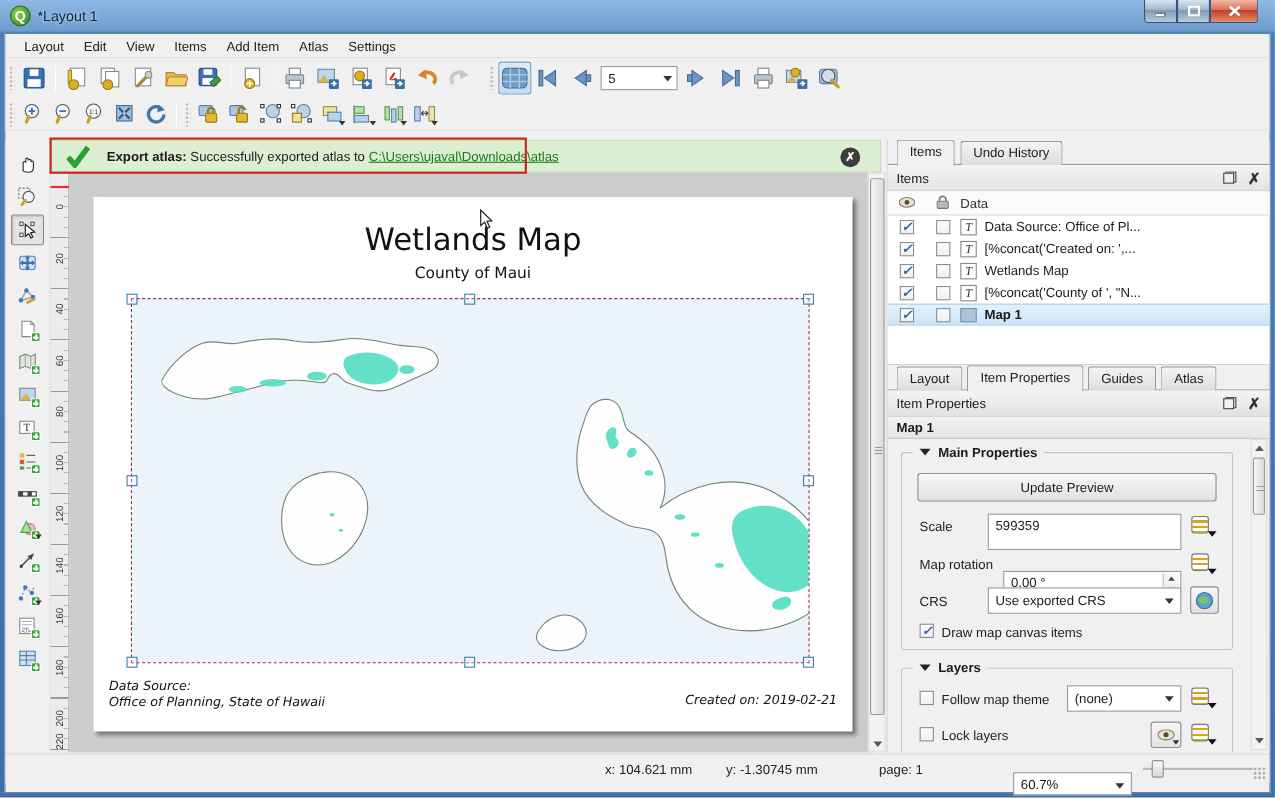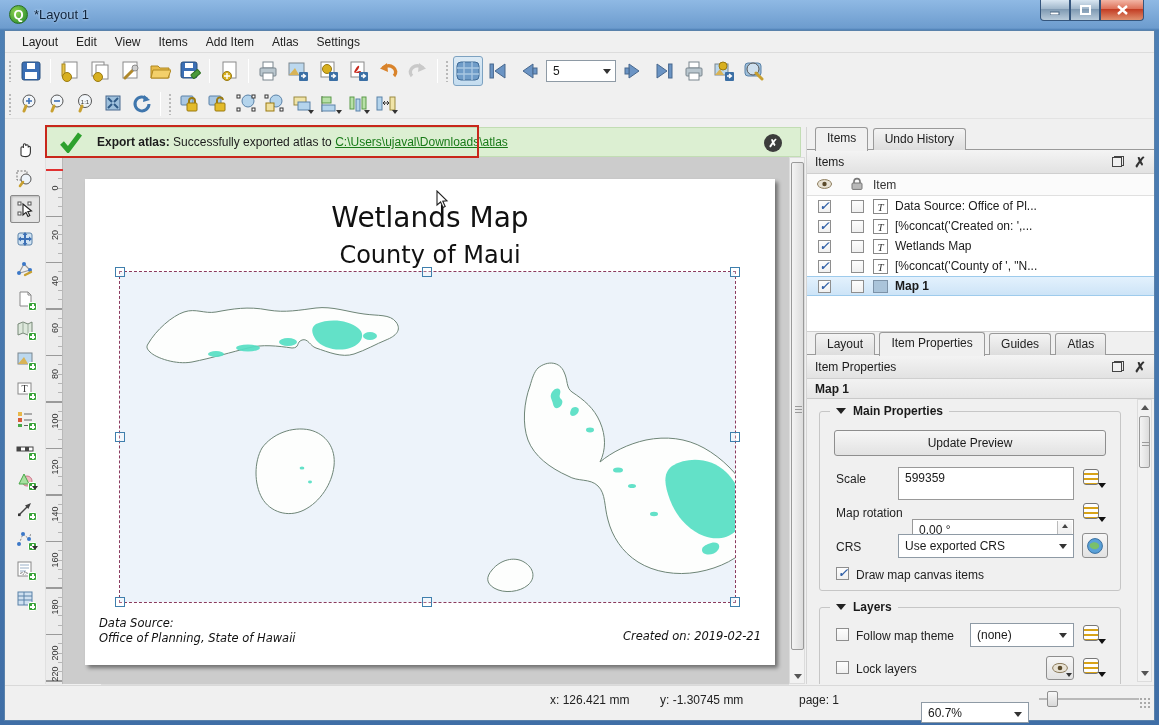--- a/index.html
+++ b/index.html
@@ -60,21 +60,21 @@
       repeating-linear-gradient(to bottom, #9a9a9a 0 1px, transparent 1px 46.5px),
       repeating-linear-gradient(to bottom, #b5b5b5 0 1px, transparent 1px 9.3px);
     background-size: 17px 100%, 5px 100%;
     background-position: 0 12px, 12px 12px; background-repeat:no-repeat; }
   .rlab { position:absolute; left:0px; font-size:9px; color:#333; transform:rotate(-90deg); transform-origin:center; width:17px; text-align:center; }
   #ruler-cursor { position:absolute; left:0; top:12px; width:17px; height:1.6px; background:#e03131; }
   
   #canvas { position:absolute; left:58px; top:126px; width:726px; height:527px; background:#cccccc; overflow:hidden; }
   #page { position:absolute; left:22px; top:22px; width:690px; height:486px; background:#fff; box-shadow:3px 3px 4px rgba(0,0,0,.45); }
   #map-title { position:absolute; left:0; top:22px; width:100%; text-align:center; font-family:"DejaVu Sans",sans-serif; font-size:28px; color:#111; }
-  #map-subtitle { position:absolute; left:0; top:62px; width:100%; text-align:center; font-family:"DejaVu Sans",sans-serif; font-size:24px; color:#111; }
+  #map-subtitle { position:absolute; left:0; top:62px; width:100%; text-align:center; font-family:"DejaVu Sans",sans-serif; font-size:14px; color:#111; }
   #map-frame { position:absolute; left:35px; top:93px; width:615px; height:330px; background:#edf3fa; outline:1px dashed #8b3a5e; }
   .handle { position:absolute; width:10px; height:10px; border:1.6px solid #3f7fad; background:rgba(255,255,255,.25); }
   #ds-block { position:absolute; left:14px; top:437px; font-family:"DejaVu Sans",sans-serif; font-style:italic; font-size:11.5px; line-height:15px; color:#111; }
   #created-block { position:absolute; right:14px; top:450px; font-family:"DejaVu Sans",sans-serif; font-style:italic; font-size:11.5px; color:#111; }
   #cursor { position:absolute; left:373px; top:33px; z-index:40; }
   
   .sb { background:#f2f2f2; border:1px solid #dcdcdc; }
   #vscroll { position:absolute; left:784px; top:126px; width:16px; height:527px; }
   #vthumb { position:absolute; left:1px; top:4px; width:13px; height:488px; border:1px solid #9a9a9a; border-radius:2px; background:linear-gradient(90deg,#f4f4f4,#dcdcdc); }
   .vgrip { position:absolute; left:3px; top:50%; width:7px; height:8px;
@@ -673,21 +673,21 @@
     <div id="items-list">
       <div class="lhdr">
         <span class="col-eye"><svg width="15" height="10" style="display:inline">
               <ellipse cx="7.5" cy="5" rx="7" ry="4.4" fill="#e8e2d4" stroke="#8a7a5a"></ellipse>
               <circle cx="7.5" cy="5" r="2.2" fill="#5a4a2a"></circle>
             </svg></span>
         <span class="col-lock"><svg width="12" height="13" style="display:inline">
               <rect x="1" y="6" width="10" height="6.4" rx="1" fill="#b9b9b9" stroke="#777"></rect>
               <path d="M3 6 v-1.4 a3 3 0 0 1 6 0 V6" fill="none" stroke="#777" stroke-width="1.6"></path>
             </svg></span>
-        <span>Item</span>
+        <span>Data</span>
       </div>
       <div class="irow">
         <span class="col-eye"><i class="cb checked"></i></span>
         <span class="col-lock"><i class="cb"></i></span>
         <i class="titem">T</i>
         <span>Data Source: Office of Pl...</span>
       </div>
       <div class="irow">
         <span class="col-eye"><i class="cb checked"></i></span>
         <span class="col-lock"><i class="cb"></i></span>
@@ -795,21 +795,21 @@
     <div id="props-scroll">
       <i class="arr-up" style="position:absolute; left:3px; top:5px;"></i>
       <div id="props-thumb">
           <i class="vgrip" style="left:2px; height:6px;"></i>
         </div>
       <i class="arr-down" style="position:absolute; left:3px; bottom:5px;"></i>
     </div>
   </div>
 
   <div id="statusbar">
-    <span class="stext" style="left:545px;">x: 126.421 mm</span>
+    <span class="stext" style="left:545px;">x: 104.621 mm</span>
     <span class="stext" style="left:655px;">y: -1.30745 mm</span>
     <span class="stext" style="left:794px;">page: 1</span>
     <div class="combo" id="zoom-combo">
         <span>60.7%</span>
         <i class="combo-arrow"></i>
       </div>
     <div id="zoom-slider">
         <div id="zoom-handle"></div>
       </div>
     <div id="resize-grip"></div>

